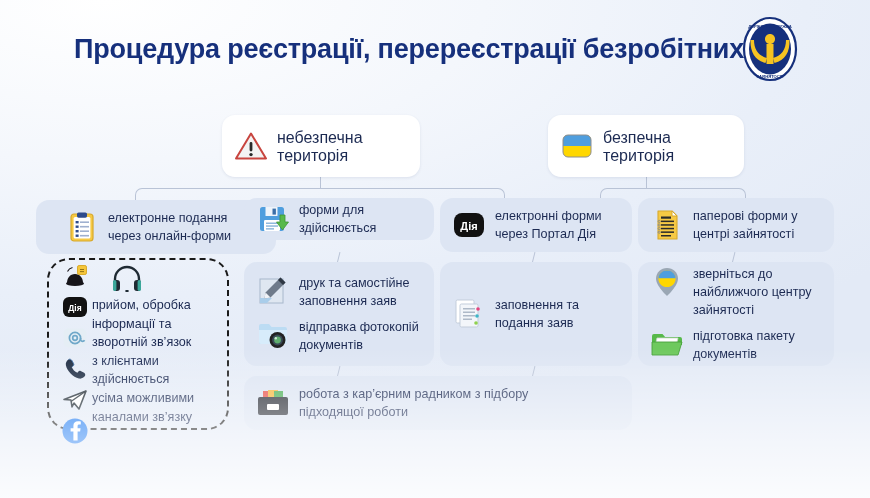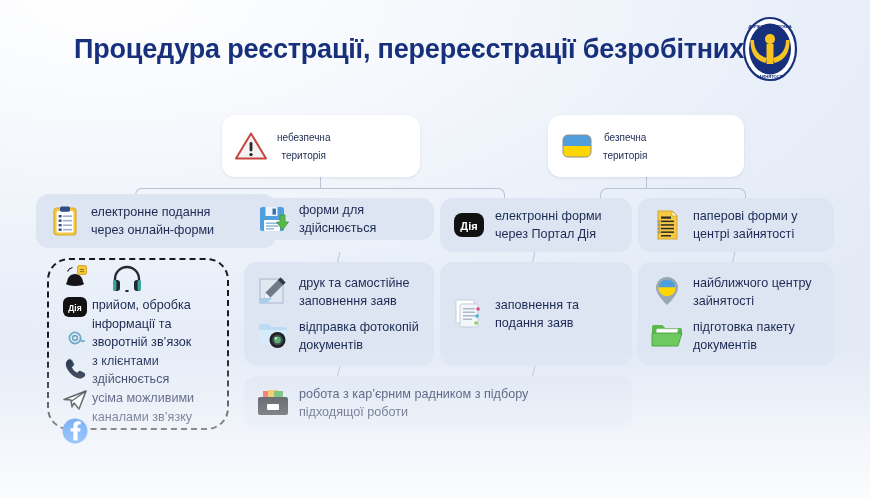--- a/index.html
+++ b/index.html
@@ -104,21 +104,21 @@
     width: 34px;
     height: 34px;
     display: block;
   }
   .label {
     color: #1c2a52;
     font-size: 12.6px;
     line-height: 17px;
     padding-top: 1px;
   }
-  .label.big { font-size: 10px; text-align: center; }
+  .label.big { font-size: 16px; }
 
   
   .dashed-panel {
     position: absolute;
     left: 47px;
     top: 258px;
     width: 182px;
     height: 172px;
     border: 2px dashed #1a1a1a;
     border-radius: 22px;
@@ -212,21 +212,21 @@
           <rect x="3" y="6" width="28" height="22" rx="5" fill="none" stroke="#8e8e8e" stroke-width="1"></rect>
         </svg>
       </span>
       <div>
         <div class="label big">безпечна</div>
         <div class="label big">територія</div>
       </div>
     </div>
   </div>
 
-  <div class="card blue" style="left:36px; top:194px; width:240px; height:54px;">
+  <div class="card blue" style="left:36px; top:200px; width:240px; height:54px;padding-left:17px;">
     <div class="card-inner" style="align-items:center;">
       <span class="ico">
         <svg viewBox="0 0 34 34" width="34" height="34" aria-hidden="true">
           <rect x="6" y="4" width="22" height="27" rx="3" fill="#f6c944" stroke="#d8a92c" stroke-width="1.2"></rect>
           <rect x="8.6" y="7" width="16.8" height="21.5" rx="1.6" fill="#ffffff"></rect>
           <rect x="12" y="2.5" width="10" height="5.2" rx="1.6" fill="#2e4b8c"></rect>
           <g fill="#2e4b8c">
             <rect x="10.6" y="11" width="3" height="2.4"></rect>
             <rect x="10.6" y="15.5" width="3" height="2.4"></rect>
             <rect x="10.6" y="20" width="3" height="2.4"></rect>
@@ -375,20 +375,21 @@
   <div class="card blue stack" style="left:638px; top:262px; width:196px; height:104px;">
     <div class="row">
       <span class="ico">
         <svg viewBox="0 0 34 34" width="34" height="34" aria-hidden="true">
           <path d="M17 3c-6 0-11 4.6-11 10.6 0 7.6 11 17.4 11 17.4s11-9.8 11-17.4C28 7.6 23 3 17 3z" fill="#9aa7b4"></path>
           <path d="M17 5.4c-4.7 0-8.6 3.6-8.6 8.3 0 4.7 3.9 8.4 8.6 8.4s8.6-3.7 8.6-8.4c0-4.7-3.9-8.3-8.6-8.3z" fill="#ffd700"></path>
           <path d="M8.5 13.2c0-4.5 3.9-7.8 8.5-7.8s8.5 3.3 8.5 7.8z" fill="#4f9ede"></path>
         </svg>
       </span>
       <div>
+        <div class="label">зверніться до</div>
         <div class="label">найближчого центру</div>
         <div class="label">зайнятості</div>
       </div>
     </div>
     <div class="row">
       <span class="ico">
         <svg viewBox="0 0 34 34" width="34" height="34" aria-hidden="true">
           <path d="M2 9a2 2 0 0 1 2-2h8.5l2.6 3H30a2 2 0 0 1 2 2v6H2z" fill="#57b94a"></path>
           <path d="M7 11h21l-3.5 15H3.5z" fill="#ffffff" stroke="#cfd8d0" stroke-width="0.8"></path>
           <path d="M2 15h30l-4 13H2z" fill="#6ec95e"></path>

